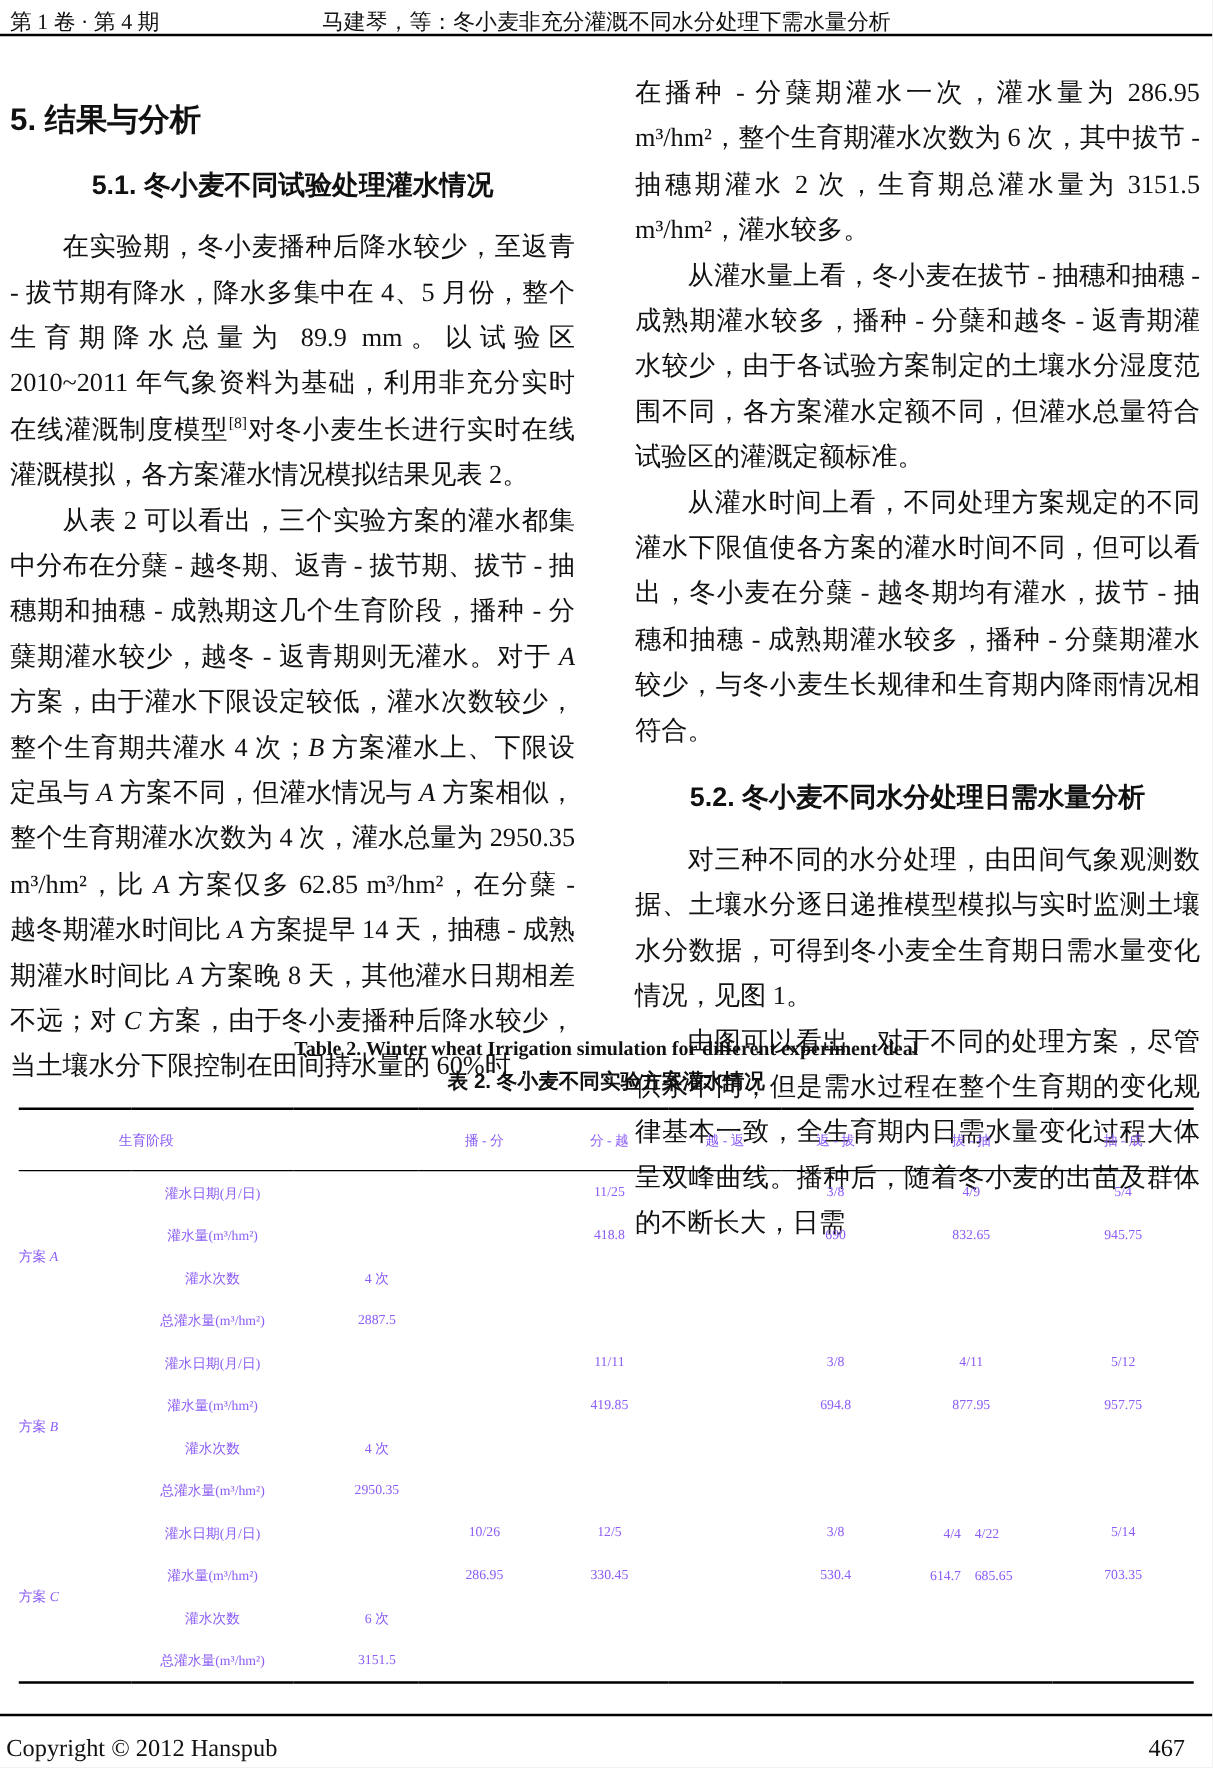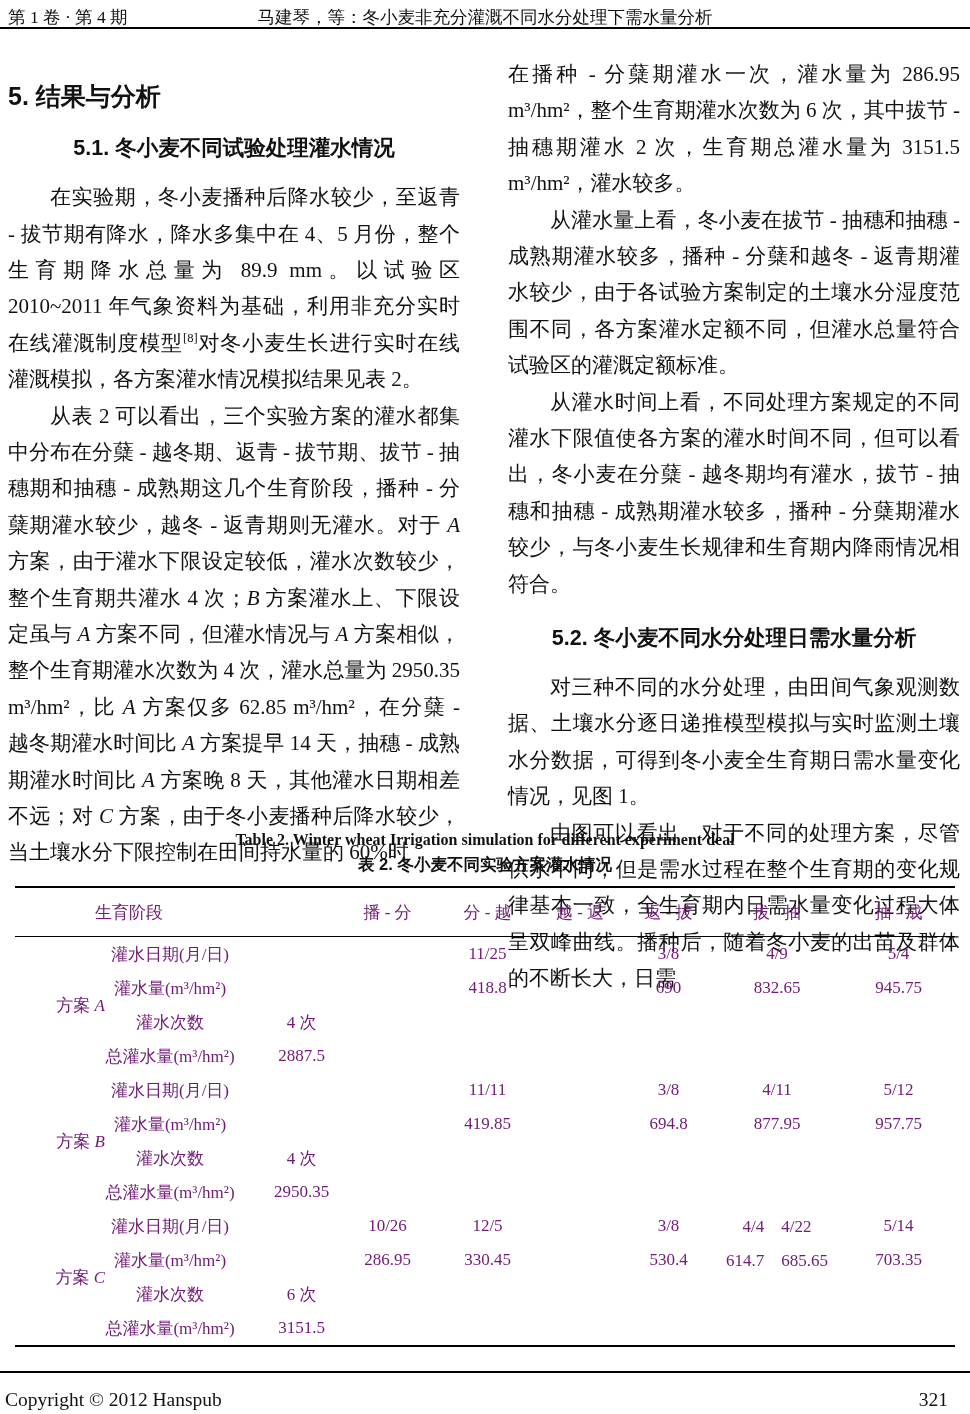--- a/index.html
+++ b/index.html
@@ -42,30 +42,30 @@
   
   .captions { position:absolute; top:831px; left:0; right:0; text-align:center; }
   .cap-en { font-weight:bold; font-size:16px; font-family:"Liberation Serif","DejaVu Serif",serif; }
   .cap-zh { font-weight:bold; font-size:16.5px; margin-top:5px;
             font-family:"Liberation Sans","DejaVu Sans",sans-serif; }
 
   
   table.irr {
     position:absolute; top:886px; left:15px; width:940px;
     border-collapse:collapse; table-layout:fixed;
-    font-size:17px; color:#701a75;
+    font-size:11px; color:#8b5cf6;
     border-top:2px solid #000; border-bottom:2px solid #000;
   }
   table.irr thead tr { border-bottom:1.5px solid #000; }
   table.irr th { font-weight:normal; height:48px; text-align:center; padding:0; }
   table.irr th.th-stage { text-align:left; padding-left:80px; }
   table.irr td { height:34px; text-align:center; padding:0; white-space:nowrap; }
   table.irr td.td-metric  { text-align:center; }
   table.irr td.td-summary { text-align:center; padding-left:33px; }
-  table.irr td.td-scheme  { text-align:right; }
+  table.irr td.td-scheme  { text-align:left; }
 
   
   .pg-footer { position:absolute; top:1389px; left:0; right:0; height:24px; font-size:19.5px; }
   .footer-copy { position:absolute; left:5px; top:0; }
   .footer-page { position:absolute; right:22px; top:0; }
 </style>
 </head>
 <body>
 
 <div class="page">
@@ -243,16 +243,16 @@
           <td></td>
           <td></td>
           <td></td>
         </tr>
       </tbody>
   </table>
 
   <div class="rule rule-footer"></div>
   <div class="pg-footer">
     <span class="footer-copy">Copyright © 2012 Hanspub</span>
-    <span class="footer-page">321</span>
+    <span class="footer-page">467</span>
   </div>
 
 </div>
 
 </body></html>

